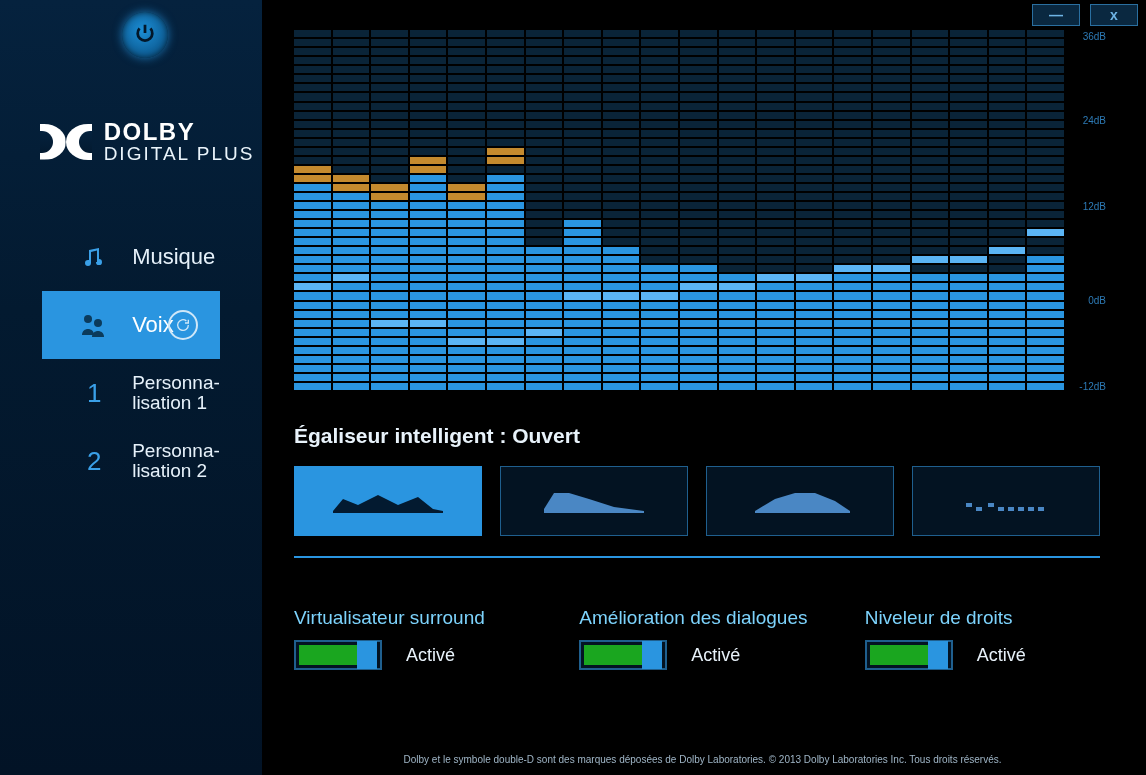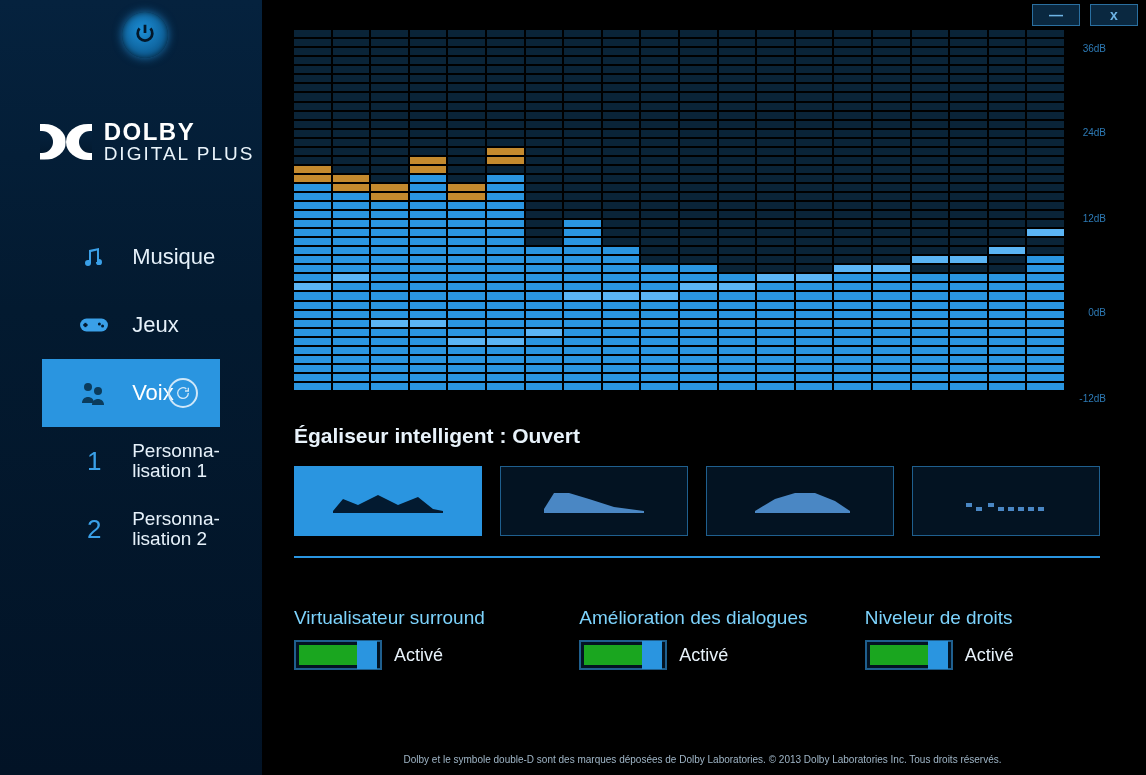--- a/index.html
+++ b/index.html
@@ -110,21 +110,21 @@
   }
   .eq-seg.fill { background:#2a95e0; }
   .eq-seg.peak { background:#c48a2e; }
   .eq-seg.marker { background:#5bb5f5; }
   .eq-labels {
     width:42px;
     position:relative;
     font-size:10px;
     color:#2d7ab5;
   }
-  .eq-labels span{ position:absolute; right:0; transform:translateY(-50%);margin-top:12px; }
+  .eq-labels span{ position:absolute; right:0; transform:translateY(-50%); }
 
   .section-title {
     margin-top: 34px;
     font-size:21px; font-weight:700; color:#e8f2fa;
   }
 
   .presets {
     margin-top:18px;
     display:flex; gap:18px;
   }
@@ -152,21 +152,21 @@
     gap:50px;
   }
   .toggle-group { flex:1; min-width:0; }
   .toggle-group .label {
     font-size:19px; font-weight:300; color:#7dd3fc;
     height:52px;
     display:flex; align-items:flex-end;
     line-height:1.2;
     margin-bottom:10px;
   }
-  .toggle-row { display:flex; align-items:center; gap:12px; }
+  .toggle-row { display:flex; align-items:center; gap:24px; }
   .toggle {
     width:88px; height:30px;
     border:2px solid #1f5f8e;
     background:#031322;
     position:relative;
     cursor:pointer;
   }
   .toggle .fill { position:absolute; left:3px; top:3px; bottom:3px; width:58px; background:#1aa61f; }
   .toggle .knob { position:absolute; top:-1px; bottom:-1px; left:61px; width:20px; background:#2a95e0; }
   .toggle-state { font-size:18px; font-weight:300; color:#e8f2fa; }
@@ -203,32 +203,20 @@
     </div>
     <nav class="nav" id="nav">
         <div class="nav-item">
           <span class="icon">
             <svg viewBox="0 0 24 24" width="24" height="26" fill="currentColor">
               <path d="M9 18a3 3 0 1 1-3-3c.4 0 .7 0 1 .1V5l10-2v11.1A3 3 0 1 1 14 17c.4 0 .7 0 1 .1V5.6L9 6.9V18z"></path>
             </svg>
           </span>
           <span class="">Musique</span>
         </div>
-        <div class="nav-item">
-          <span class="icon">
-            <svg viewBox="0 0 28 18" width="30" height="20" fill="currentColor">
-              <rect x="1" y="3" width="26" height="12" rx="6"></rect>
-              <rect x="5" y="7" width="2" height="4" fill="#031a30"></rect>
-              <rect x="4" y="8" width="4" height="2" fill="#031a30"></rect>
-              <circle cx="19" cy="8" r="1.4" fill="#031a30"></circle>
-              <circle cx="22" cy="10" r="1.4" fill="#031a30"></circle>
-            </svg>
-          </span>
-          <span class="">Jeux</span>
-        </div>
         <div class="nav-item active">
           <span class="icon">
             <svg viewBox="0 0 28 24" width="28" height="24" fill="currentColor">
               <circle cx="8" cy="6" r="4"></circle>
               <circle cx="18" cy="10" r="4"></circle>
               <path d="M2 22c0-4 3-6 6-6s6 2 6 6"></path>
               <path d="M12 24c0-4 3-6 6-6s6 2 6 6"></path>
             </svg>
           </span>
           <span class="">Voix</span>

